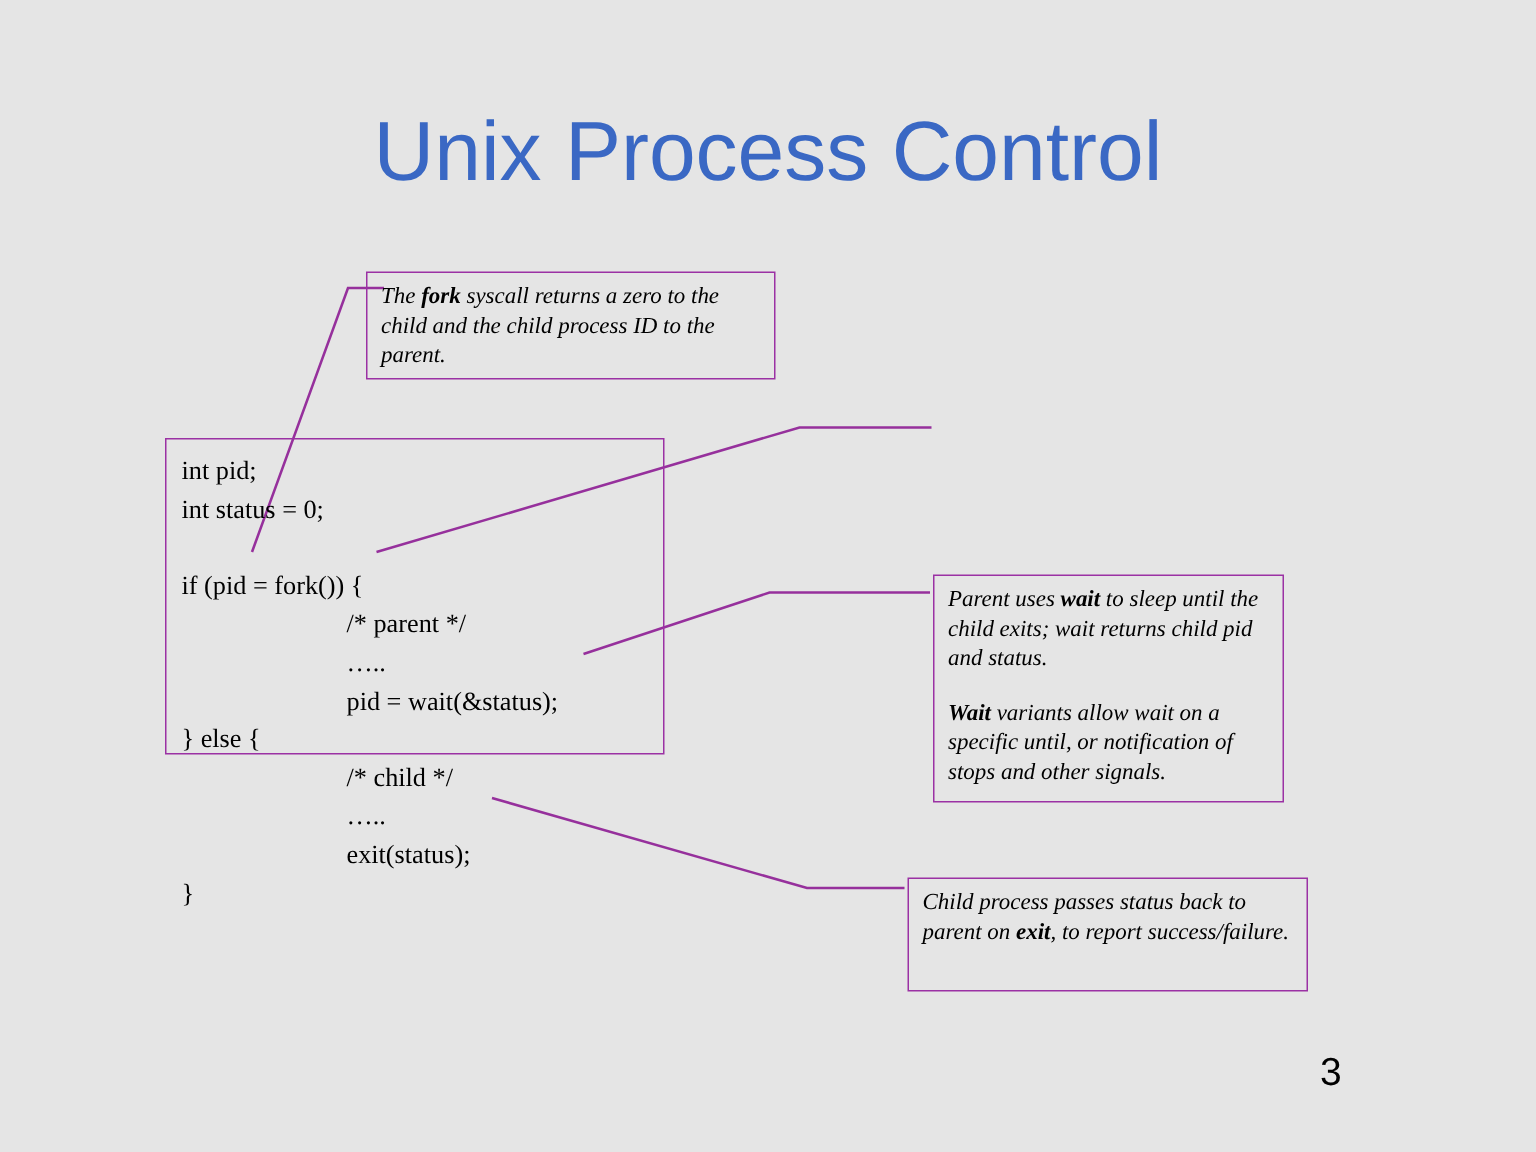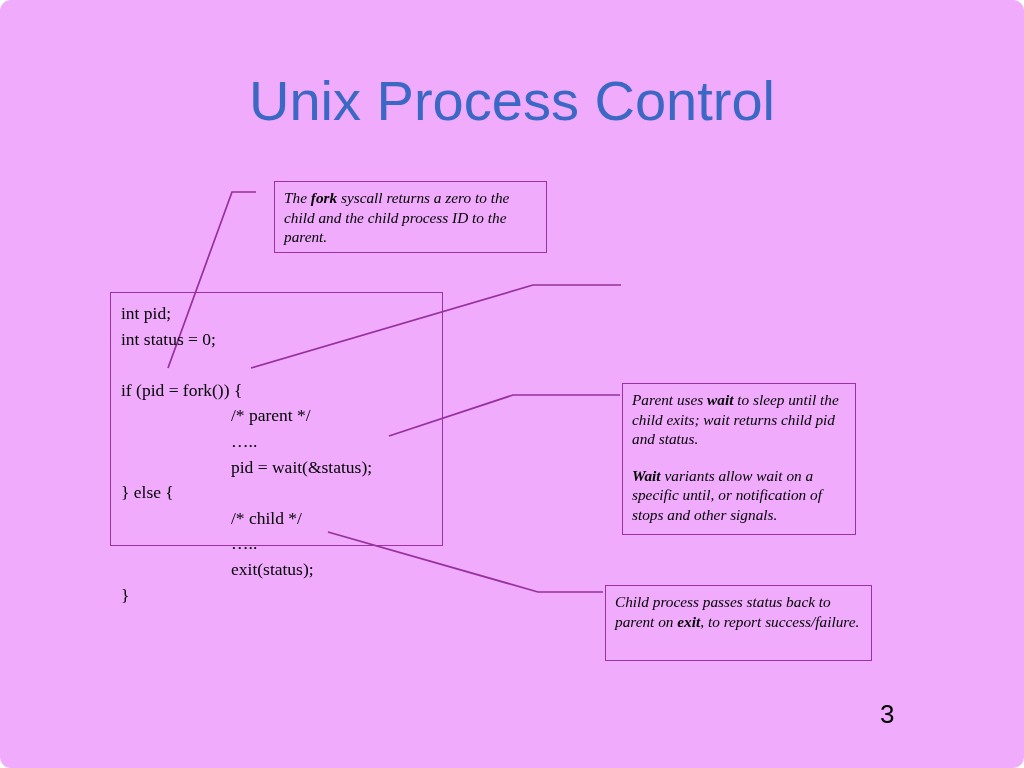--- a/index.html
+++ b/index.html
@@ -4,24 +4,23 @@
 <style>
   html, body {
     margin: 0;
     padding: 0;
     background: #ffffff;
   }
   #slide {
     position: relative;
     width: 1024px;
     height: 768px;
-    background: #f0abfc;
+    background: #e5e5e5;
     overflow: hidden;
     font-family: "Liberation Serif", serif;
-    border-radius: 11px;
   }
 
   
   #slide-title {
     position: absolute;
     left: 0;
     top: 72px;
     width: 1024px;
     text-align: center;
     font-family: "Liberation Sans", sans-serif;
@@ -53,21 +52,21 @@
     box-sizing: border-box;
     border: 1.7px solid #9b31a4;
     background: transparent;
   }
 
   
   #code-box {
     left: 110px;
     top: 292px;
     width: 333px;
-    height: 254px;
+    height: 211px;
     padding: 8px 0 0 10px;
     font-family: "Liberation Serif", serif;
     font-size: 17.5px;
     line-height: 25.6px;
     color: #000000;
     white-space: pre;
   }
   #code-box .code-line { display: block; min-height: 25.6px; }
   #code-box .indent { padding-left: 110px; }
 
@@ -77,21 +76,21 @@
     font-style: italic;
     font-size: 15.3px;
     line-height: 19.6px;
     color: #000000;
     padding: 6px 7px 5px 9px;
   }
   .callout b { font-weight: bold; font-style: italic; }
   .callout p { margin: 0; }
   .callout p + p { margin-top: 17px; }
 
-  #callout-fork-return { left: 274px; top: 181px; width: 273px; height: 72px; }
+  #callout-fork-return { left: 244px; top: 181px; width: 273px; height: 72px; }
   #callout-fork-copy   { left: 623px; top: 271px; width: 256px; height: 54px; }
   #callout-wait        { left: 622px; top: 383px; width: 234px; height: 152px; }
   #callout-exit        { left: 605px; top: 585px; width: 267px; height: 76px; }
 
   
   #page-number {
     position: absolute;
     left: 880px;
     top: 699px;
     font-family: "Liberation Sans", sans-serif;

